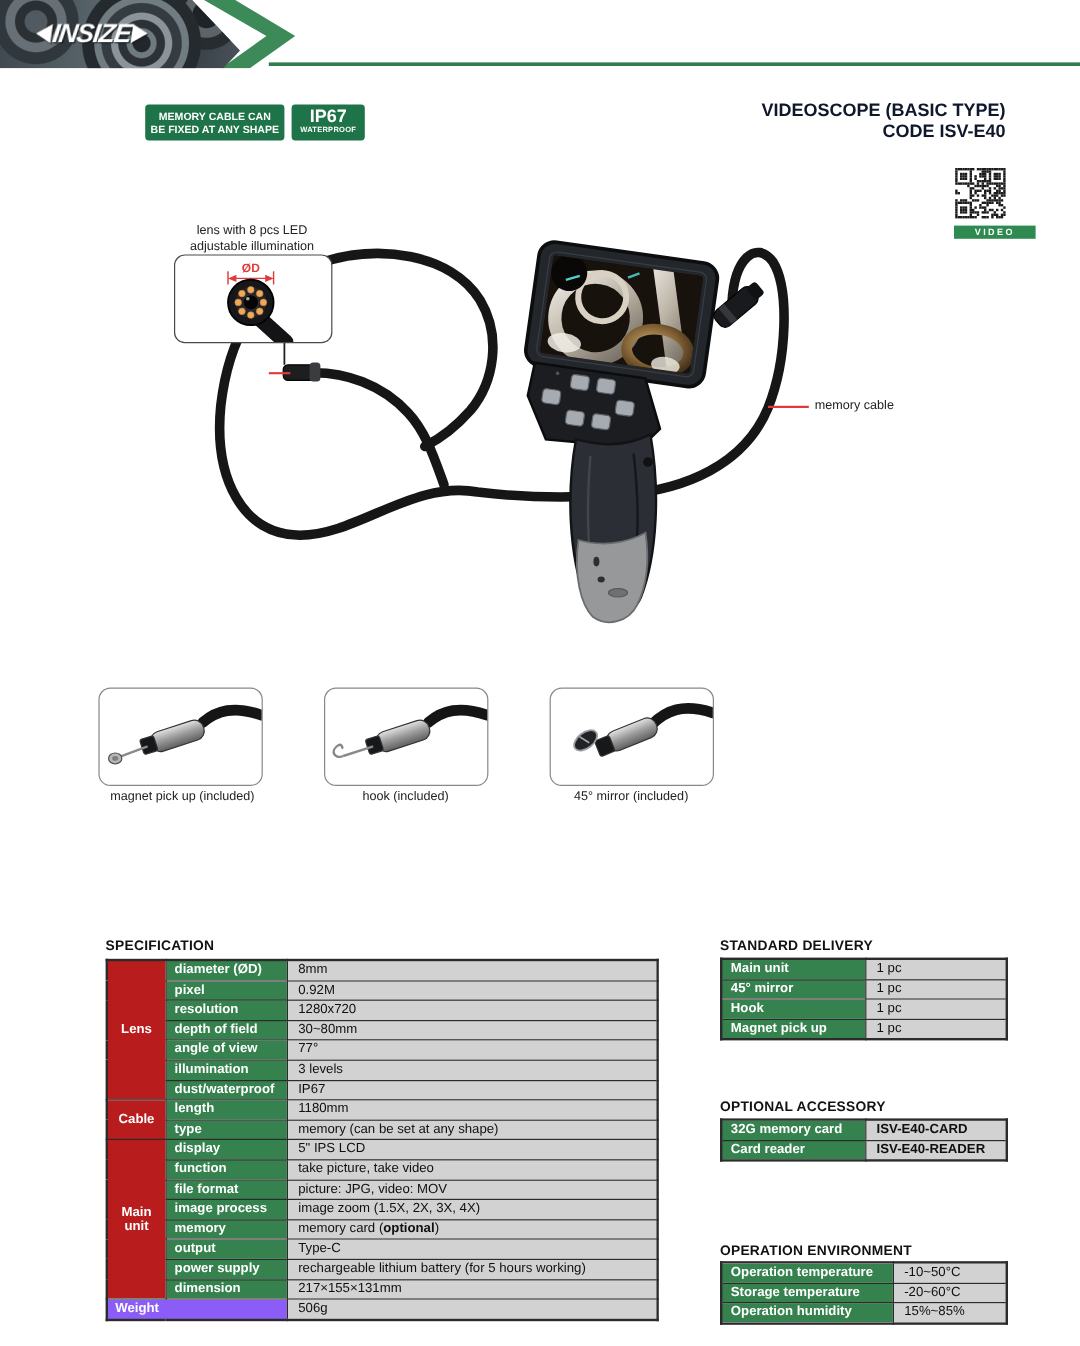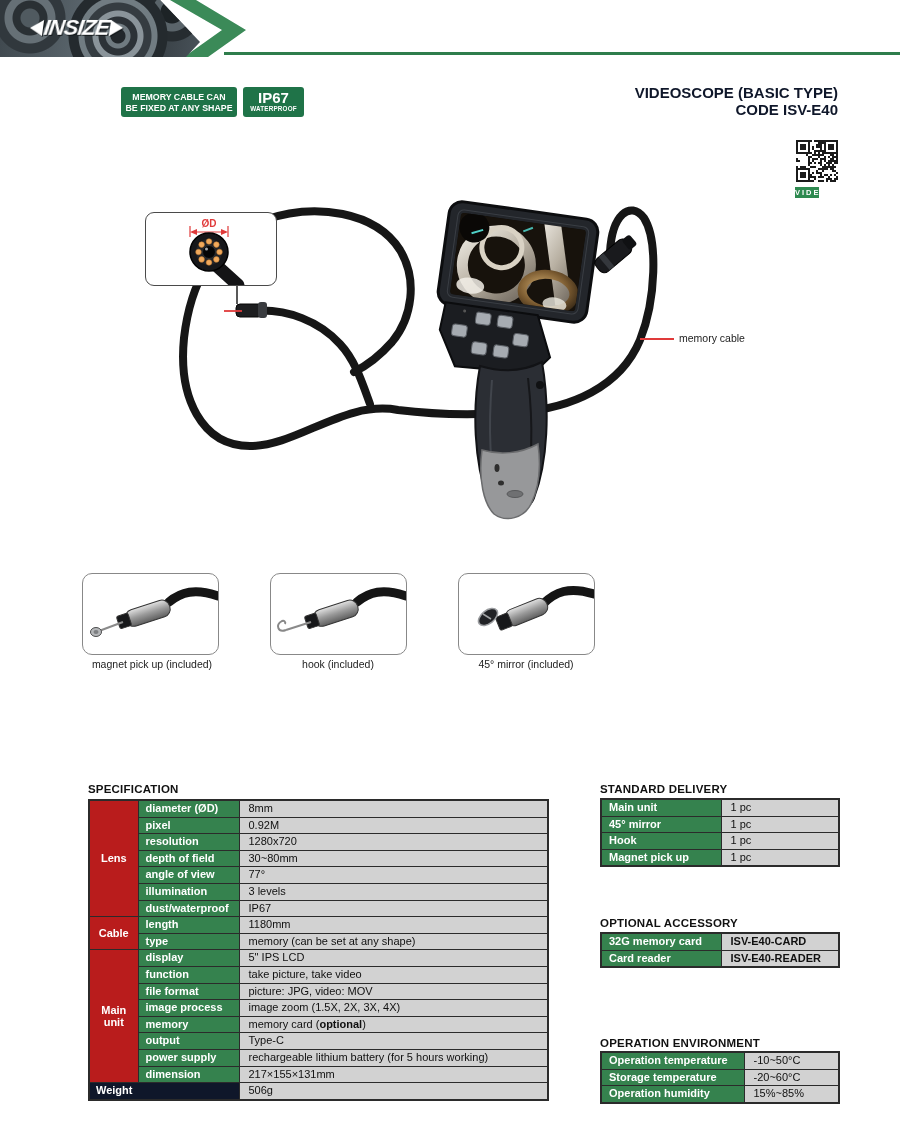--- a/index.html
+++ b/index.html
@@ -27,21 +27,21 @@
   .badge{position:absolute;top:87px;background:#1f7348;color:#fff;border-radius:3px;text-align:center;}
   .badge1{left:85px;width:116px;height:30px;margin-left:36px;}
   .badge1 .l{font-size:8.8px;font-weight:bold;line-height:11px;}
   .badge1 .l:first-child{margin-top:4.5px;}
   .badge2{left:243px;width:61px;height:30px;}
   .badge2 .big{font-size:15px;font-weight:900;line-height:15px;margin-top:3px;}
   .badge2 .sm{font-size:6.3px;font-weight:bold;line-height:8px;letter-spacing:.2px;}
   .title-block{position:absolute;right:62px;top:85px;text-align:right;color:#0f172a;}
   .title-block div{font-size:15px;font-weight:900;line-height:16.5px;letter-spacing:0;}
   .qr-wrap{position:absolute;left:795px;top:139px;width:44px;z-index:3;}
-  .qr-bar{width:24px;height:11px;background:#2e8a50;color:#fff;font-size:7.5px;font-weight:bold;
+  .qr-bar{width:68px;height:11px;background:#2e8a50;color:#fff;font-size:7.5px;font-weight:bold;
     letter-spacing:2px;text-align:center;line-height:11.5px;}
 
   
   .product-svg{position:absolute;left:0;top:0;width:900px;height:700px;z-index:1;pointer-events:none;}
   .inset-box{position:absolute;left:145px;top:212px;width:130px;height:72px;background:#fff;
     border:1.5px solid #4a4a4a;border-radius:9px;z-index:2;}
   .inset-label{position:absolute;left:115px;top:186px;width:190px;text-align:center;
     font-size:10.5px;color:#222;line-height:1.22;z-index:2;}
   .memcable-label{position:absolute;left:679px;top:332px;font-size:10.5px;color:#222;z-index:2;}
 
@@ -50,21 +50,21 @@
     border:1.5px solid #888;border-radius:10px;z-index:2;}
   .acc1{left:82px;} .acc2{left:270px;} .acc3{left:458px;}
   .acc-cap{position:absolute;top:658px;width:160px;text-align:center;font-size:10.5px;color:#222;z-index:2;}
   .cap1{left:72px;} .cap2{left:258px;} .cap3{left:446px;}
 
   
   .sec-title{position:absolute;font-size:11.5px;font-weight:900;color:#111;letter-spacing:.2px;}
   table{border-collapse:collapse;position:absolute;table-layout:fixed;}
   td{border:1px solid #2b2b2b;height:15.6px;padding:0;font-size:11px;line-height:1.05;overflow:hidden;white-space:nowrap;}
   .grp{background:#b91c1c;color:#fff;font-weight:bold;text-align:center;white-space:normal;line-height:1.15;}
-  .grpw{background:#0f172a;color:#fff;font-weight:bold;text-align:left;padding-left:6px;}
+  .grpw{background:#8b5cf6;color:#fff;font-weight:bold;text-align:left;padding-left:6px;}
   .lbl{background:#35824e;color:#fff;font-weight:bold;padding-left:7px;}
   .val{background:#d2d2d2;color:#101010;padding-left:9px;}
   .val b{font-weight:bold;}
   .valb{font-weight:bold;}
   #spec-table{left:88px;top:799px;width:459px;border:2px solid #2b2b2b;}
   #sd-table{left:600px;top:798px;width:238px;border:2px solid #2b2b2b;}
   #oa-table{left:600px;top:932px;width:238px;border:2px solid #2b2b2b;}
   #oe-table{left:600px;top:1051px;width:238px;border:2px solid #2b2b2b;}
 </style>
 </head>
@@ -416,20 +416,24 @@
 
     <path d="M 252,311 C 288,308 320,322 340,344 C 355,360 362,382 370,404" fill="none" stroke="#161616" stroke-width="8" stroke-linecap="round"></path>
     <rect x="236" y="304" width="26" height="13" rx="4" fill="#1d1e20" stroke="#060606"></rect>
     <rect x="258" y="302" width="9" height="16" rx="3" fill="#3a3c40"></rect>
 
     <line x1="237" y1="285" x2="237" y2="304" stroke="#222" stroke-width="1.5"></line>
     <line x1="224" y1="311" x2="242" y2="311" stroke="#e03a3a" stroke-width="1.8"></line>
     <line x1="640" y1="339" x2="674" y2="339" stroke="#e03a3a" stroke-width="1.8"></line>
   </svg>
 
+  <div class="inset-label">
+    <div>lens with 8 pcs LED</div>
+    <div>adjustable illumination</div>
+  </div>
   <div class="inset-box">
     <svg width="130" height="72" viewBox="0 0 130 72">
       <text x="63" y="14" text-anchor="middle" font-size="10" font-weight="bold" fill="#e03a3a" font-family="Liberation Sans, sans-serif" id="od-label">ØD</text>
       <line x1="44" y1="13" x2="44" y2="24" stroke="#e03a3a" stroke-width="1.2"></line>
       <line x1="82" y1="13" x2="82" y2="24" stroke="#e03a3a" stroke-width="1.2"></line>
       <line x1="46" y1="19" x2="80" y2="19" stroke="#e03a3a" stroke-width="1.2"></line>
       <polygon points="44,19 51,16 51,22" fill="#e03a3a"></polygon>
       <polygon points="82,19 75,16 75,22" fill="#e03a3a"></polygon>
       <path d="M71,53 L92,72" stroke="#141416" stroke-width="13" stroke-linecap="round"></path>
       <circle cx="63" cy="39" r="19" fill="#16171a" stroke="#000" stroke-width="1.5"></circle>

